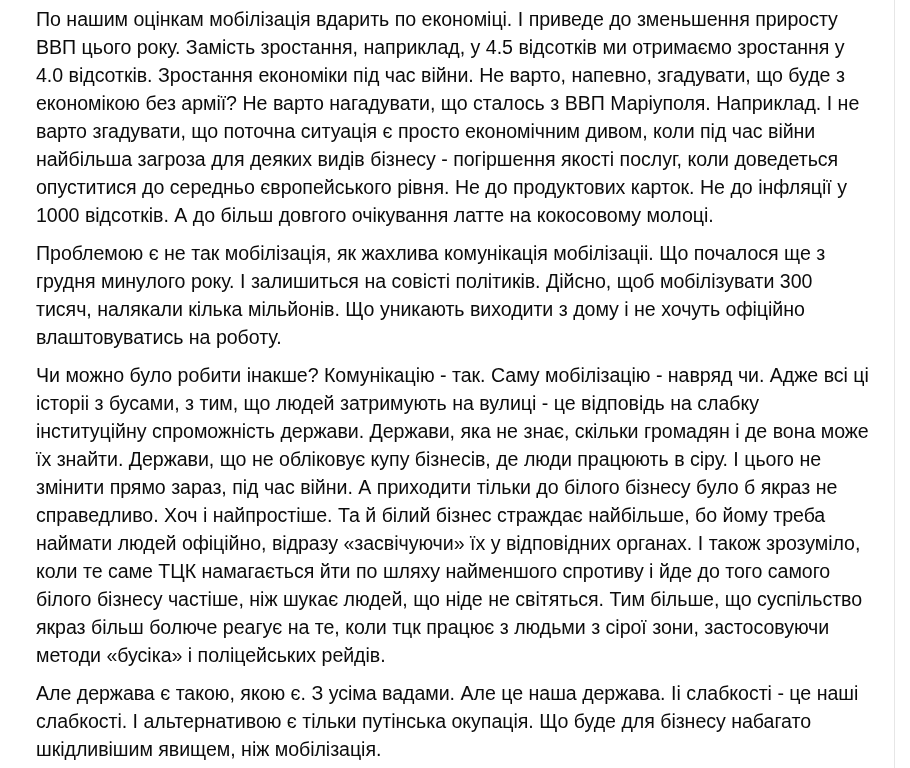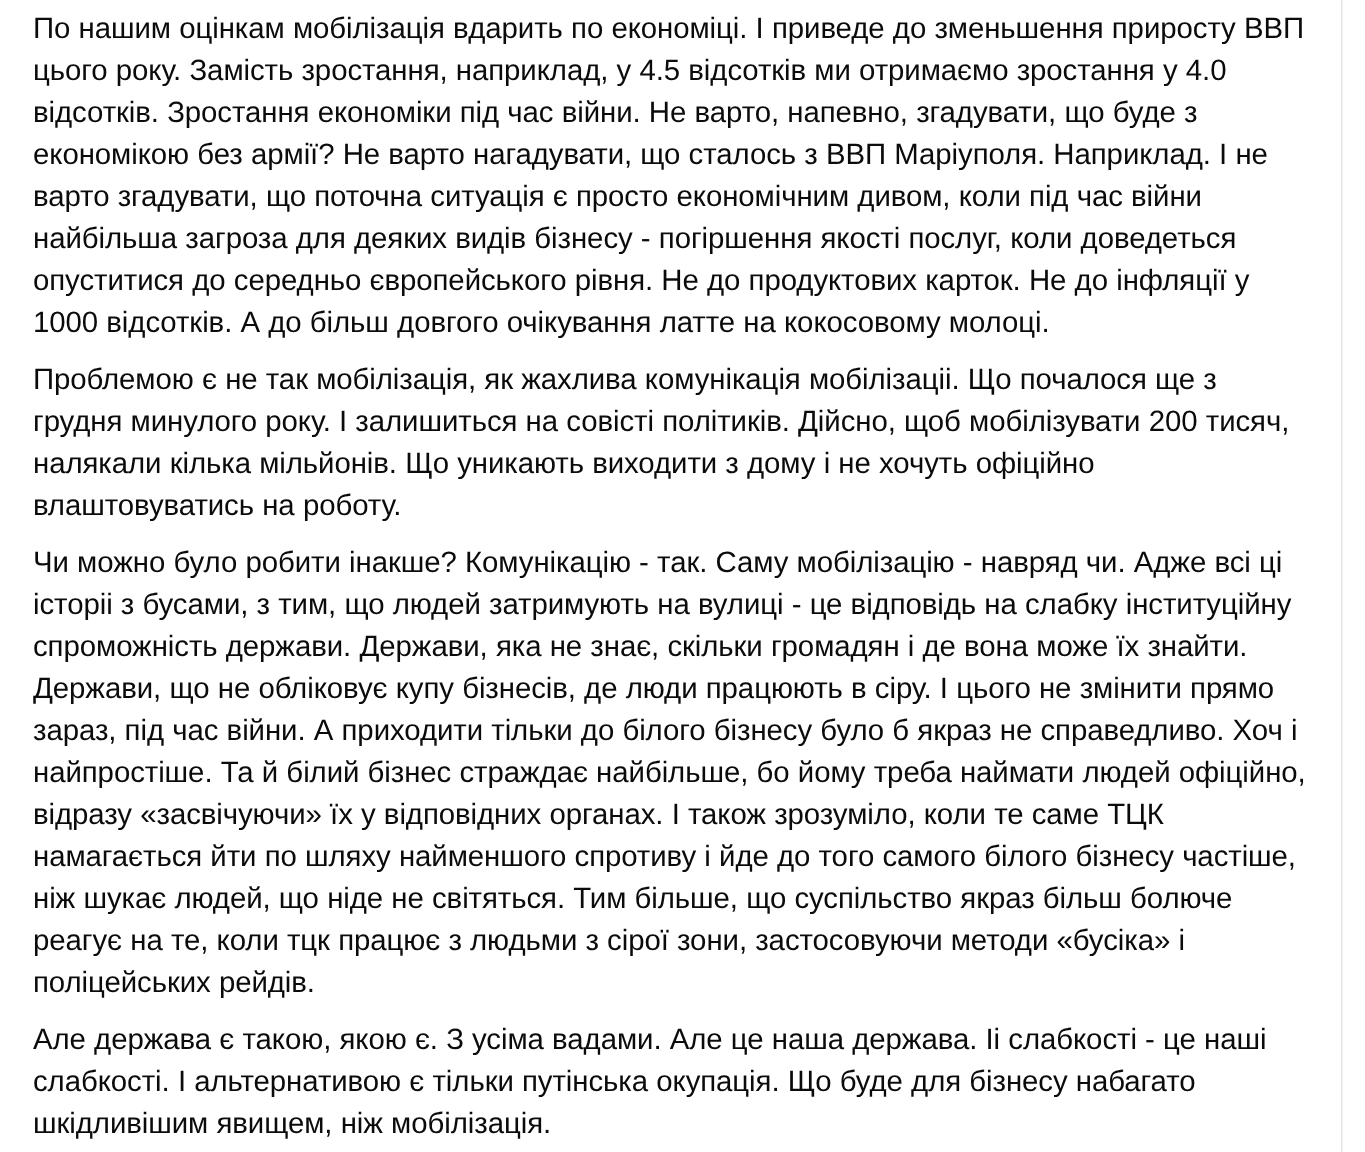--- a/index.html
+++ b/index.html
@@ -34,21 +34,21 @@
     background: #e6e6e6;
   }
 
   .article {
     position: absolute;
     left: 0;
     top: 0;
     width: 894px;
     height: 768px;
     box-sizing: border-box;
-    padding: 5px 22px 0 22px;
+    padding: 5px 22px 0 36px;
   }
 
   .para {
     margin: 0 0 10px 0;
     color: #0b0b0b;
     font-size: 19.6px;
     line-height: 28px;
     letter-spacing: -0.05px;
     word-spacing: 0.1px;
     text-align: left;
@@ -62,18 +62,18 @@
 </style>
 </head>
 <body>
 
 <div class="page">
 
   <div class="right-rule"></div>
 
   <article class="article">
     <p class="para">По нашим оцінкам мобілізація вдарить по економіці. І приведе до зменьшення приросту ВВП цього року. Замість зростання, наприклад, у 4.5 відсотків ми отримаємо зростання у 4.0 відсотків. Зростання економіки під час війни. Не варто, напевно, згадувати, що буде з економікою без армії? Не варто нагадувати, що сталось з ВВП Маріуполя. Наприклад. І не варто згадувати, що поточна ситуація є просто економічним дивом, коли під час війни найбільша загроза для деяких видів бізнесу - погіршення якості послуг, коли доведеться опуститися до середньо європейського рівня. Не до продуктових карток. Не до інфляції у 1000 відсотків. А до більш довгого очікування латте на кокосовому молоці.</p>
-    <p class="para">Проблемою є не так мобілізація, як жахлива комунікація мобілізаціі. Що почалося ще з грудня минулого року. І залишиться на совісті політиків. Дійсно, щоб мобілізувати 200 тисяч, налякали кілька мільйонів. Що уникають виходити з дому і не хочуть офіційно влаштовуватись на роботу.</p>
+    <p class="para">Проблемою є не так мобілізація, як жахлива комунікація мобілізаціі. Що почалося ще з грудня минулого року. І залишиться на совісті політиків. Дійсно, щоб мобілізувати 300 тисяч, налякали кілька мільйонів. Що уникають виходити з дому і не хочуть офіційно влаштовуватись на роботу.</p>
     <p class="para">Чи можно було робити інакше? Комунікацію - так. Саму мобілізацію - навряд чи. Адже всі ці історіі з бусами, з тим, що людей затримують на вулиці - це відповідь на слабку інституційну спроможність держави. Держави, яка не знає, скільки громадян і де вона може їх знайти. Держави, що не обліковує купу бізнесів, де люди працюють в сіру. І цього не змінити прямо зараз, під час війни. А приходити тільки до білого бізнесу було б якраз не справедливо. Хоч і найпростіше. Та й білий бізнес страждає найбільше, бо йому треба наймати людей офіційно, відразу «засвічуючи» їх у відповідних органах. І також зрозуміло, коли те саме ТЦК намагається йти по шляху найменшого спротиву і йде до того самого білого бізнесу частіше, ніж шукає людей, що ніде не світяться. Тим більше, що суспільство якраз більш болюче реагує на те, коли тцк працює з людьми з сірої зони, застосовуючи методи «бусіка» і поліцейських рейдів.</p>
     <p class="para">Але держава є такою, якою є. З усіма вадами. Але це наша держава. Іі слабкості - це наші слабкості. І альтернативою є тільки путінська окупація. Що буде для бізнесу набагато шкідливішим явищем, ніж мобілізація.</p>
   </article>
 
 </div>
 
 </body></html>

